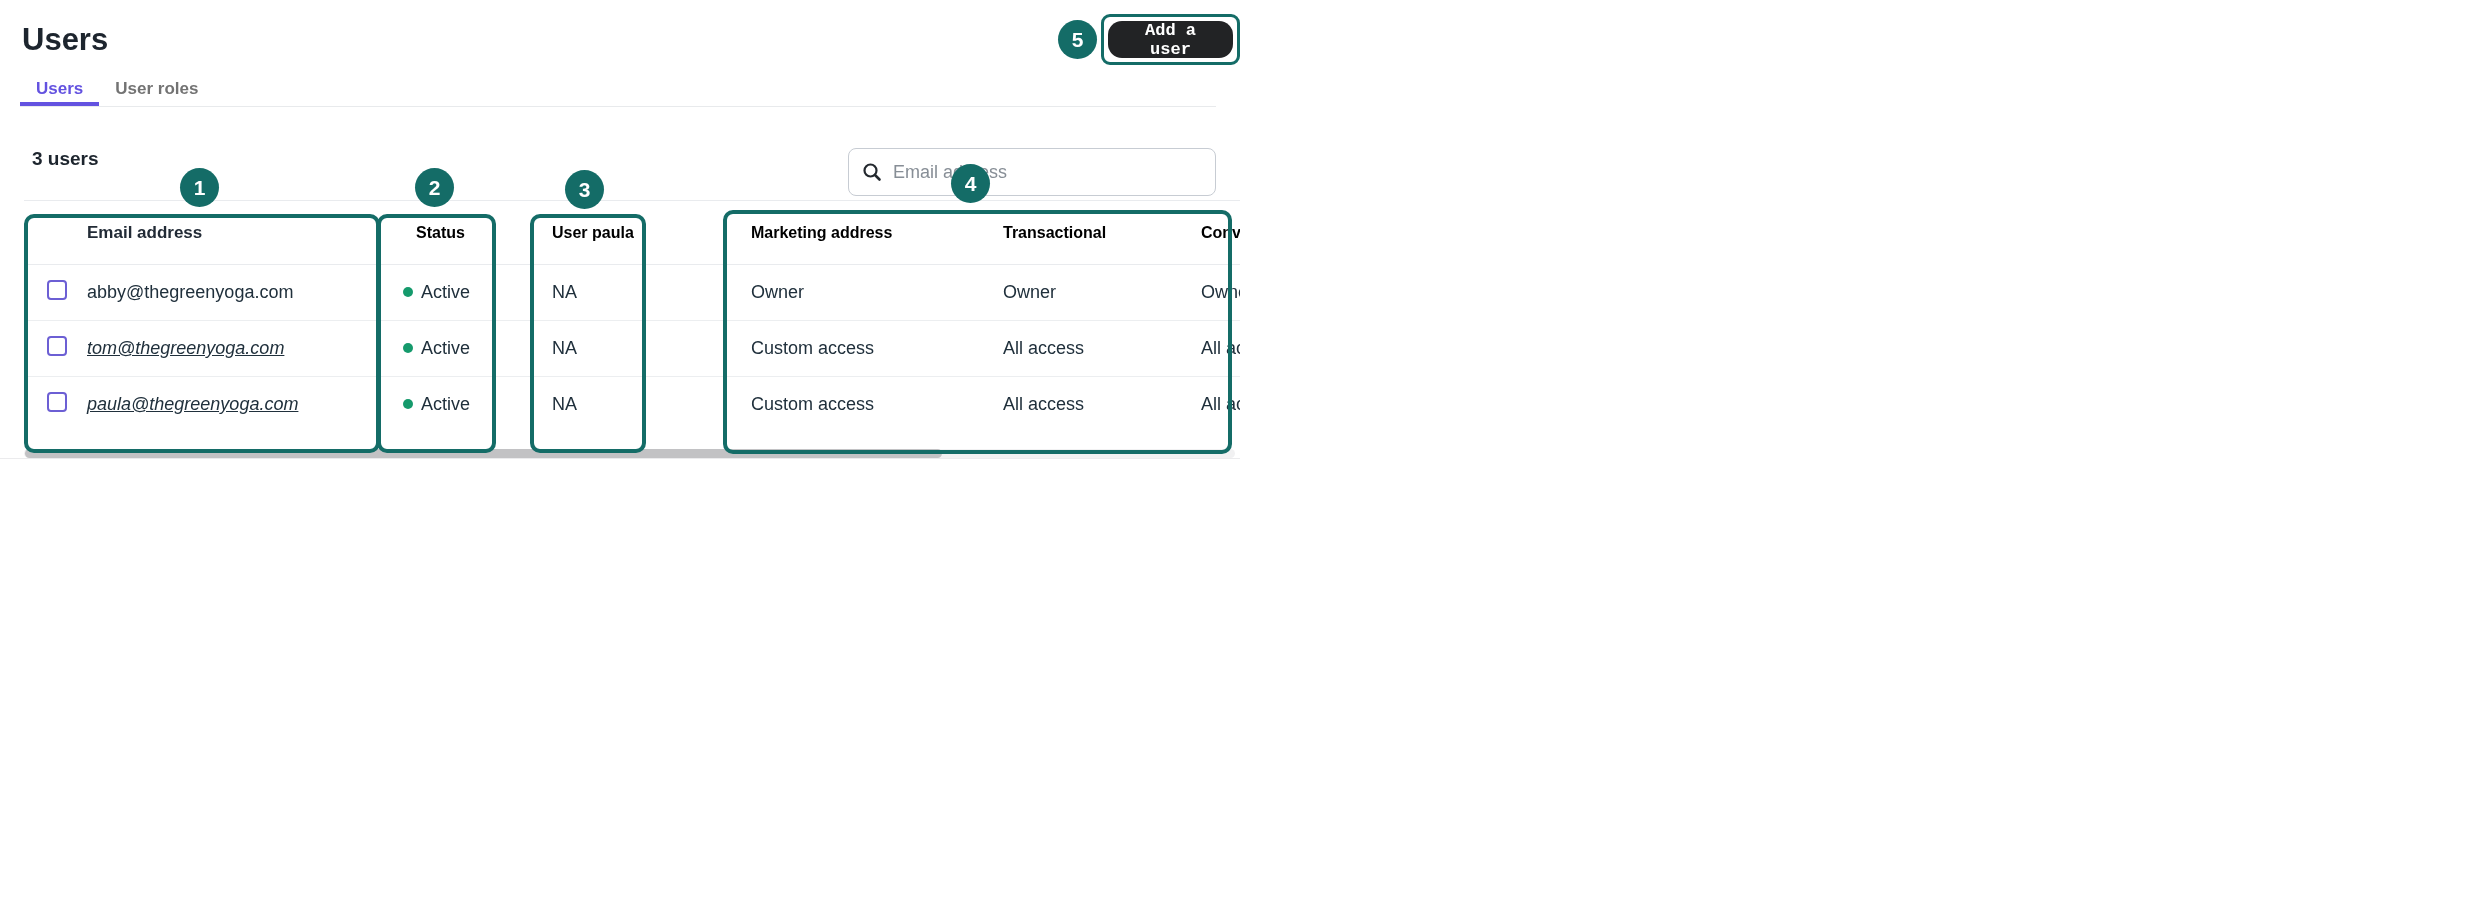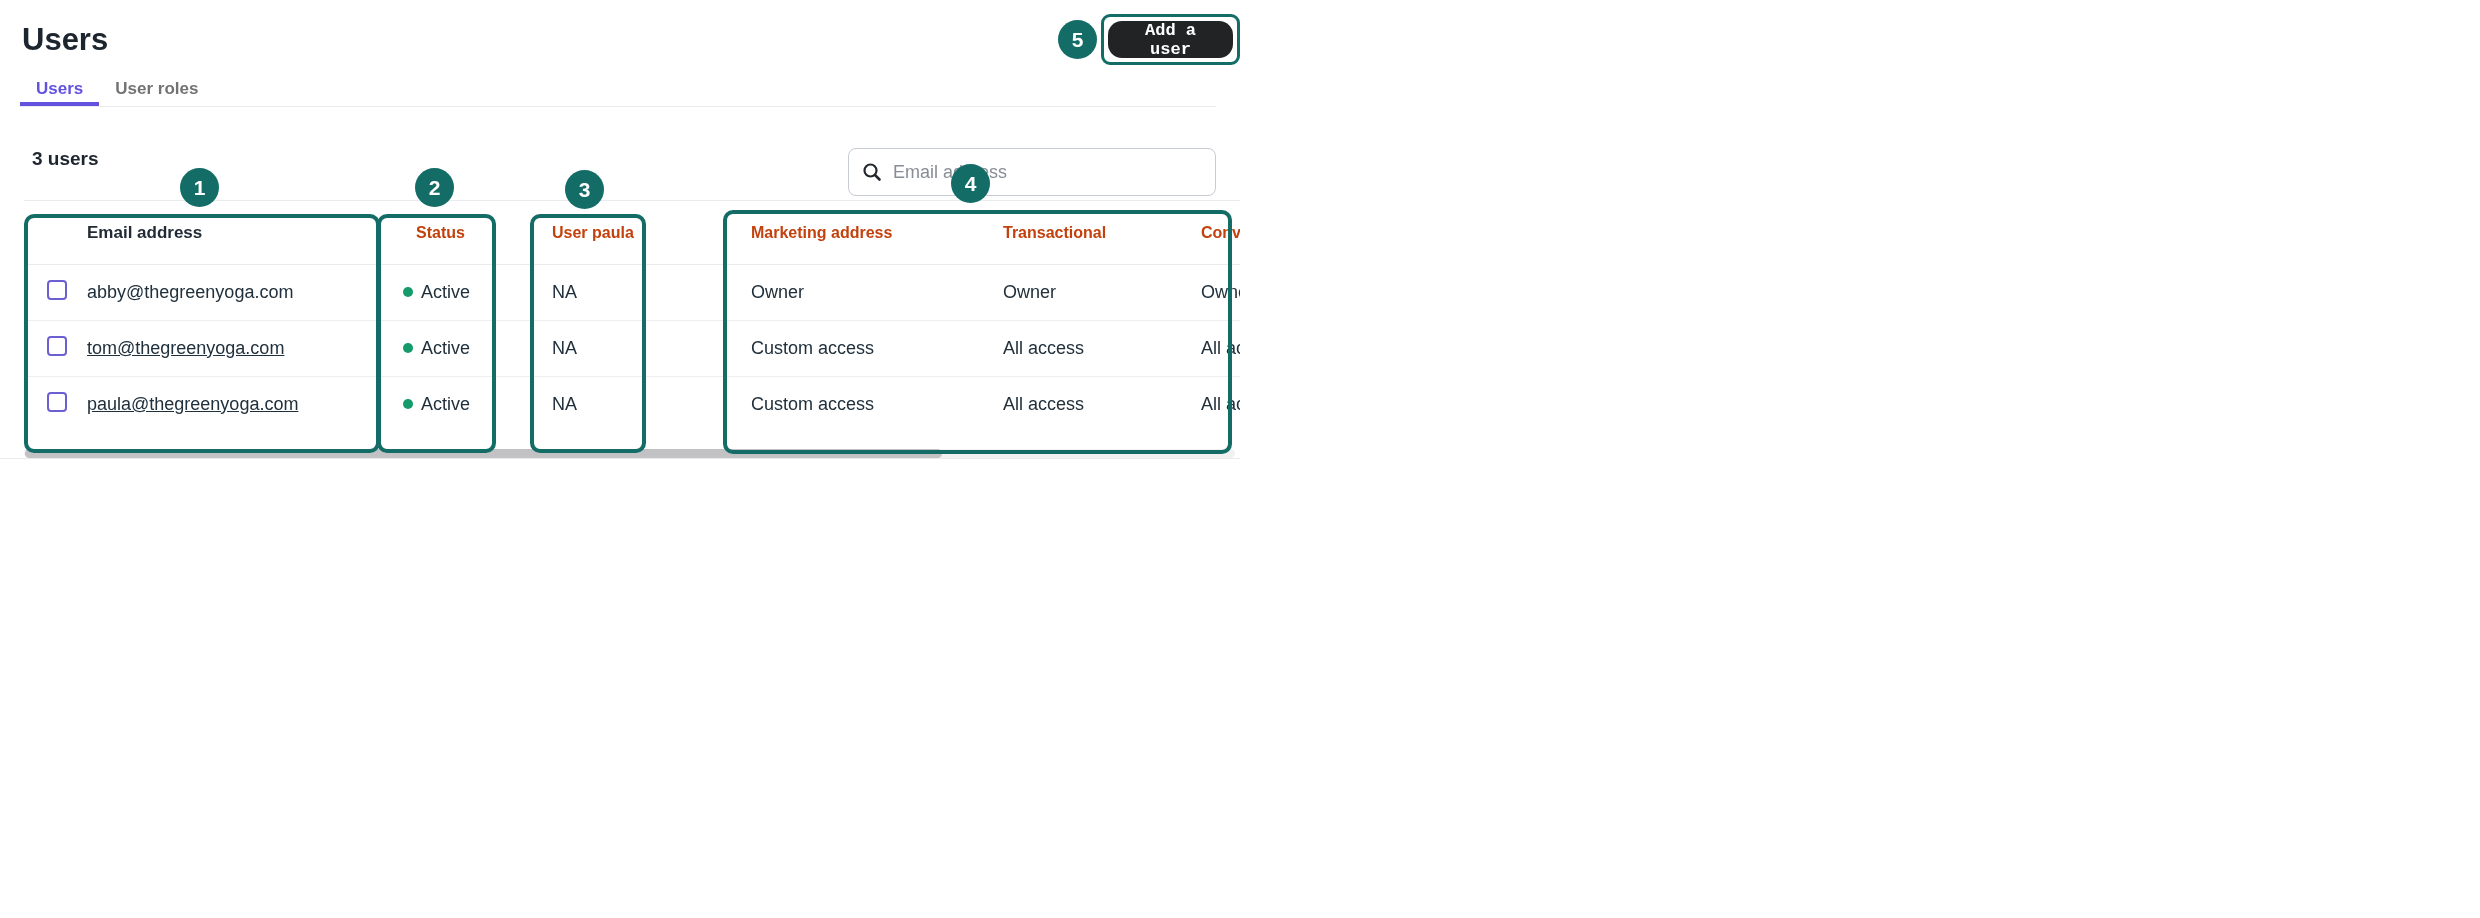--- a/index.html
+++ b/index.html
@@ -22,28 +22,28 @@
   .user-count{font-size:19px;font-weight:700;margin-left:8px;color:#1d252e;}
   .search-box{position:relative;margin-left:auto;width:368px;height:48px;}
   .search-box input{width:100%;height:100%;box-sizing:border-box;border:1px solid #c7ccd3;border-radius:8px;
     padding:0 12px 0 44px;font-family:"Liberation Sans",sans-serif;font-size:18px;color:#20303c;outline:none;}
   .search-box input::placeholder{color:#878e96;}
   .search-icon{position:absolute;left:14px;top:14px;width:20px;height:20px;pointer-events:none;}
 
   
   .table-wrap{margin:4px 0 0 24px;width:1400px;}
   table.users{border-collapse:collapse;table-layout:fixed;width:1377px;border-top:1px solid #e9ebee;}
-  table.users th{height:63px;text-align:left;vertical-align:middle;font-size:16px;font-weight:700;color:#c2410c;
+  table.users th{height:63px;text-align:left;vertical-align:middle;font-size:16px;font-weight:700;color:#000000;
     border-bottom:1px solid #e9ebee;padding:0;}
   table.users th.col-email{font-size:17px;color:#222b36;}
   table.users th.col-status{padding-left:13px;}
   table.users td{height:55px;vertical-align:middle;font-size:18px;font-weight:400;color:#20303c;padding:0;}
   table.users tr.data-row:not(:last-child) td{border-bottom:1px solid #eceef0;margin-top:24px;}
   .checkbox{display:inline-block;width:16px;height:16px;margin-left:23px;border:2px solid #6c5fd4;border-radius:4px;background:#fff;cursor:pointer;}
-  .email.link{text-decoration:underline;cursor:pointer;}
+  .email.link{text-decoration:underline;cursor:pointer;font-style:italic;}
   .dot{display:inline-block;width:10px;height:10px;border-radius:50%;background:#159a6c;margin-right:8px;vertical-align:1px;}
 
   
   .scroll-track{position:absolute;left:24px;top:449px;width:1211px;height:9px;background:#f1f1f2;border-radius:5px;}
   .scroll-thumb{position:absolute;left:1px;top:0;width:917px;height:9px;background:#c2c2c4;border-radius:5px;cursor:grab;}
   .bottom-line{position:absolute;left:0;top:458px;width:1240px;height:1px;background:#ebebed;}
 
   
   .ann-box{position:absolute;border:4px solid #146c67;border-radius:10px;z-index:10;pointer-events:none;background:transparent;}
   .ann-box1{left:24px;top:214px;width:348px;height:231px;}

